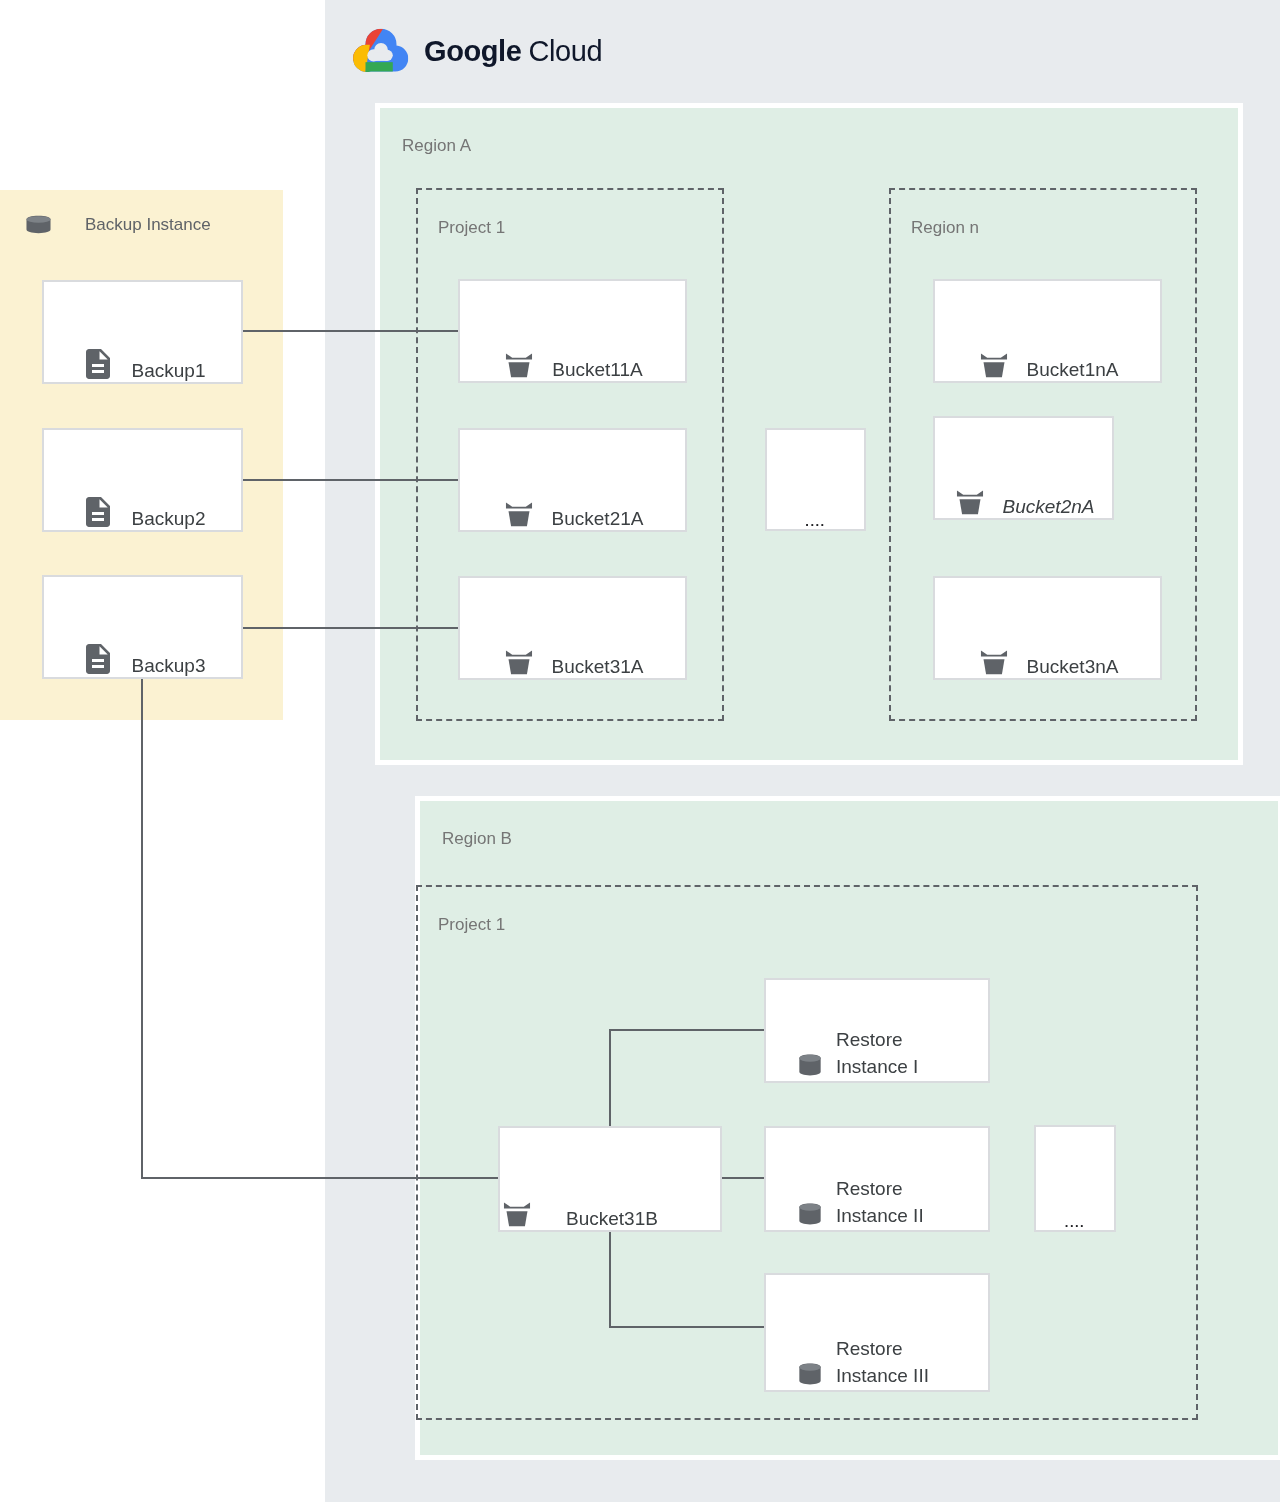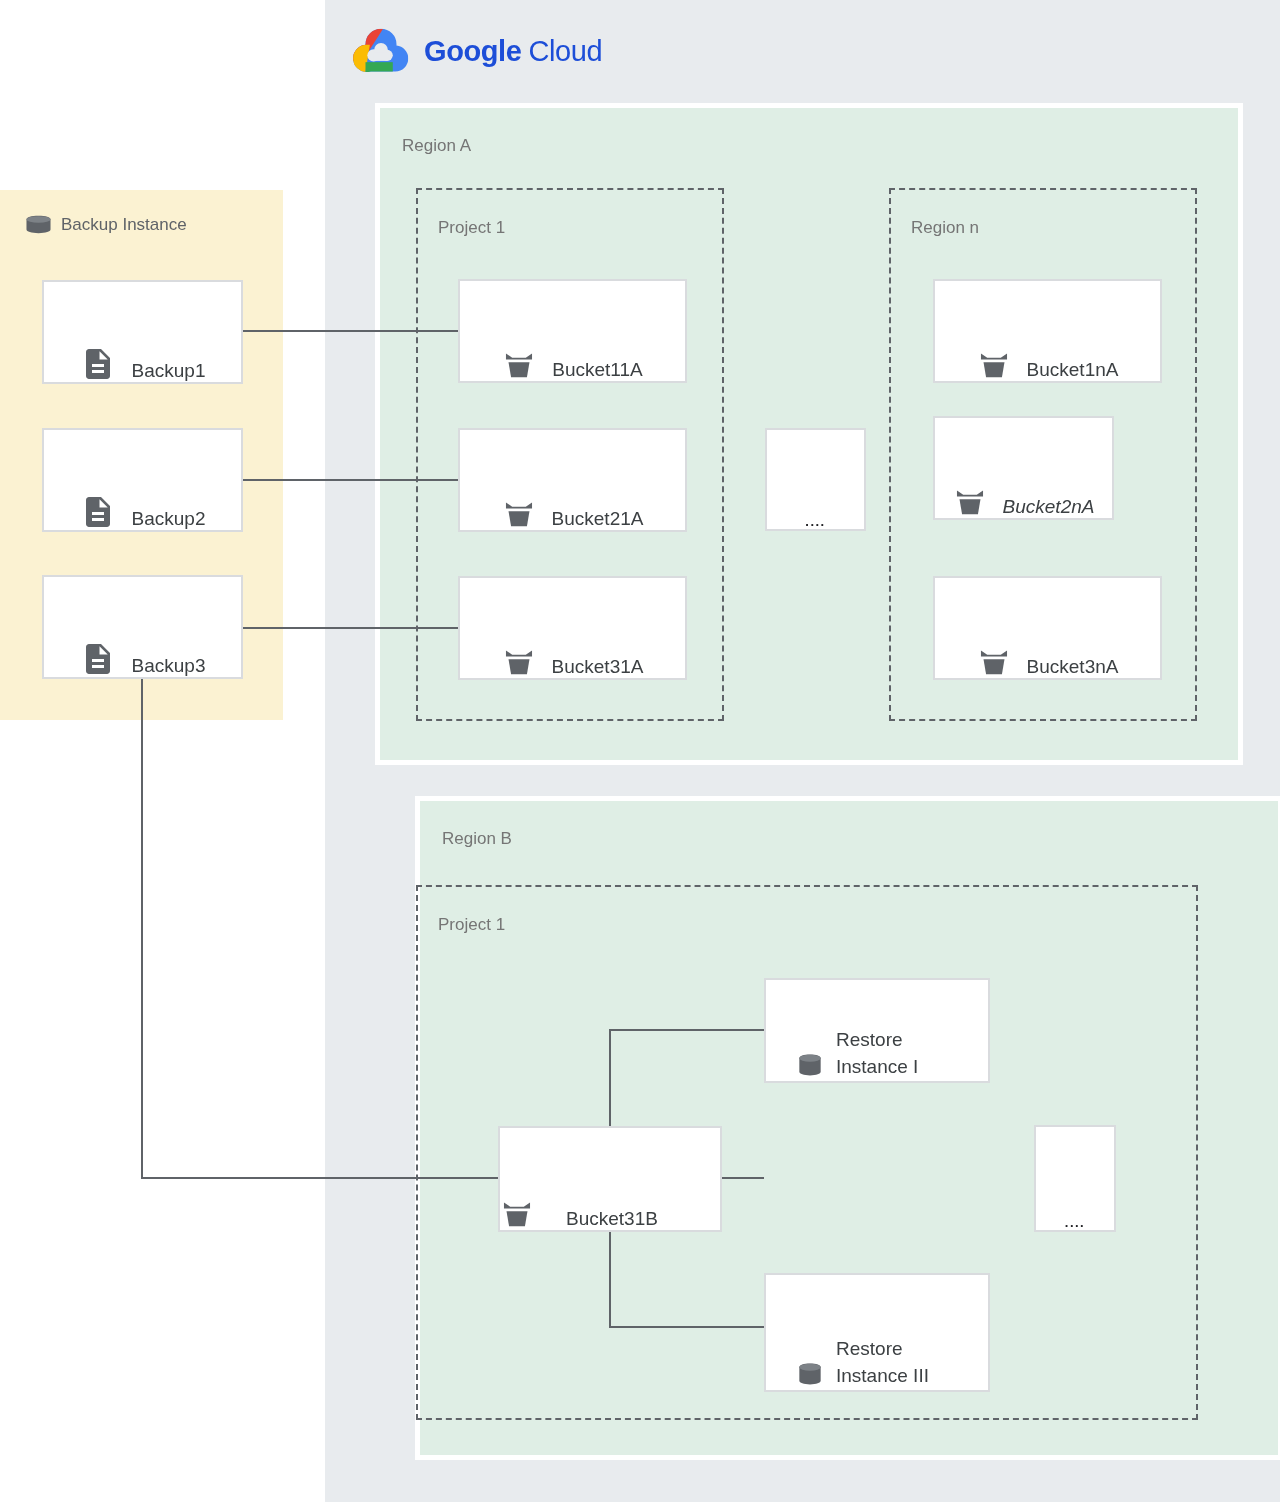--- a/index.html
+++ b/index.html
@@ -6,37 +6,37 @@
   html,body{margin:0;padding:0;background:#ffffff;}
   .canvas{
     position:relative;width:1280px;height:1502px;overflow:hidden;
     font-family:"Liberation Sans", sans-serif;background:#ffffff;
   }
   .abs{position:absolute;}
   
   .gcp{left:325px;top:0;width:955px;height:1502px;background:#e8ebee;}
   
   .logo{left:350px;top:26px;display:flex;align-items:center;gap:12px;}
-  .logo-text{font-size:29px;color:#1d4ed8;letter-spacing:-0.4px;white-space:nowrap;text-align:center;}
+  .logo-text{font-size:29px;color:#0f172a;letter-spacing:-0.4px;white-space:nowrap;text-align:center;}
   .logo-brand{font-weight:700;}
   .logo-product{font-weight:400;margin-left:7px;}
   
   .region{background:#dfeee5;border:5px solid #ffffff;box-sizing:border-box;}
   .region-a{left:375px;top:103px;width:868px;height:662px;}
   .region-b{left:375px;top:796px;width:868px;height:664px;margin-left:40px;}
   .region-label{position:absolute;left:22px;top:28px;font-size:17px;color:#757575;}
   
   .project{border:2px dashed #5f6368;box-sizing:border-box;}
   .project-a1{left:416px;top:188px;width:308px;height:533px;}
   .project-an{left:889px;top:188px;width:308px;height:533px;}
   .project-b1{left:416px;top:885px;width:782px;height:535px;}
   .project-label{position:absolute;left:20px;top:28px;font-size:17px;color:#757575;}
   
   .panel{left:0;top:190px;width:283px;height:530px;background:#fbf2d2;}
-  .panel-header{left:20px;top:212px;display:flex;align-items:center;gap:4px;}
+  .panel-header{left:20px;top:212px;display:flex;align-items:center;gap:28px;}
   .panel-title{font-size:17px;color:#5f6368;}
   
   .node{
     background:#ffffff;border:2px solid #d9dbde;box-sizing:border-box;
     display:flex;align-items:flex-end;justify-content:center;gap:16px;
     font-size:19px;color:#3c4043;
   }
   .node .icon{flex:0 0 auto;}
   
   .backup1{left:42px;top:280px;width:201px;height:104px;}
@@ -234,20 +234,26 @@
       </svg>
     <span class="lbl" style="margin-left:16px;">Bucket31B</span>
   </div>
 
   <div class="abs node restore ri1">
     <svg class="icon" width="32" height="32">
         <use href="#icon-db"></use>
       </svg>
     <span class="lbl">Restore Instance I</span>
   </div>
+  <div class="abs node restore ri2">
+    <svg class="icon" width="32" height="32">
+        <use href="#icon-db"></use>
+      </svg>
+    <span class="lbl">Restore Instance II</span>
+  </div>
   <div class="abs node restore ri3">
     <svg class="icon" width="32" height="32">
         <use href="#icon-db"></use>
       </svg>
     <span class="lbl">Restore Instance III</span>
   </div>
 
   <div class="abs node dots-b">
     <span class="dots">....</span>
   </div>

